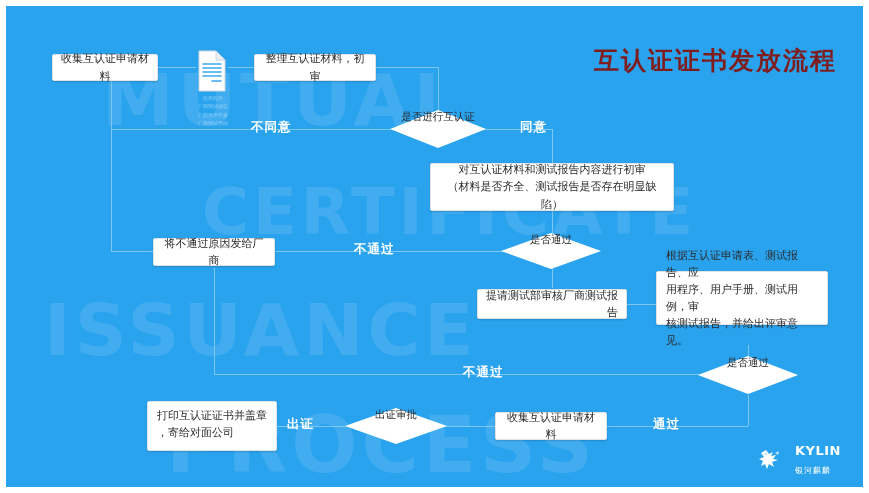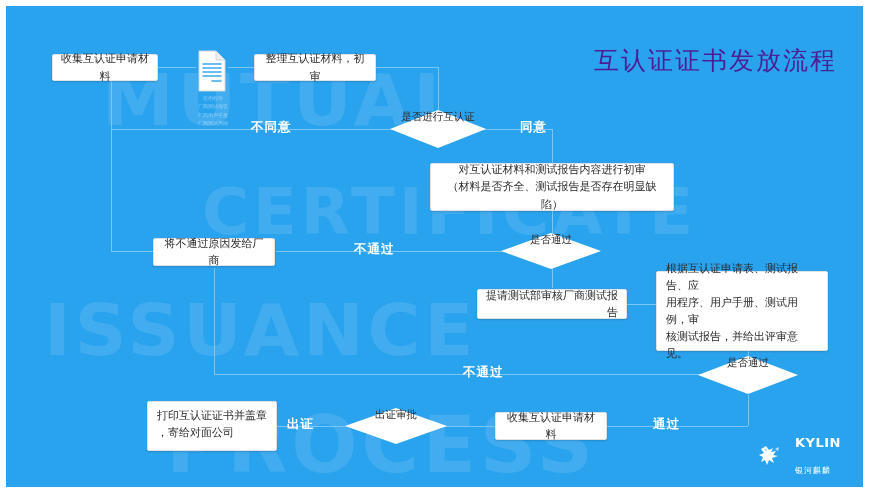--- a/index.html
+++ b/index.html
@@ -30,23 +30,23 @@
   }
   #wm1{left:96px;  top:58px;  font-size:72px;}
   #wm2{left:176px; top:174px; font-size:64px;margin-left:20px;}
   #wm3{left:38px;  top:288px; font-size:72px;}
   #wm4{left:160px; top:400px; font-size:78px;}
 
   
   #title{
     position:absolute;
     right:26px; top:38px;
-    color:#4c1d95;
+    color:#7f1d1d;
     font-size:25px;
-    font-weight:normal;
+    font-weight:bold;
     letter-spacing:2px;
     white-space:nowrap;
     margin-left:24px;
   }
 
   
   .ln{position:absolute;background:#7cc6f2;}
   .lnh{height:1px;}
   .lnv{width:1px;}
 
@@ -104,21 +104,21 @@
     color:rgba(255,255,255,0.42);
     font-size:5px;line-height:1.65;text-align:center;
     white-space:nowrap;
   }
 
   
   #logo{position:absolute;right:22px;bottom:12px;display:flex;align-items:center;gap:12px;}
   #logo .mark{width:26px;height:26px;}
   #logo .words{display:flex;flex-direction:column;line-height:1;}
   #logo .w1{color:#fff;font-size:13px;font-weight:bold;letter-spacing:0.5px;}
-  #logo .w2{color:#fff;font-size:8px;letter-spacing:1px;margin-top:18px;}
+  #logo .w2{color:#fff;font-size:8px;letter-spacing:1px;margin-top:10px;}
 </style>
 </head>
 <body>
 
 <div id="stage">
   <div id="canvas">
 
     <div class="wm" id="wm1">MUTUAL</div>
     <div class="wm" id="wm2">CERTIFICATE</div>
     <div class="wm" id="wm3">ISSUANCE</div>
@@ -190,21 +190,21 @@
 
     <div class="box" style="left:424px;top:157px;width:244px;height:48px;flex-direction:column;">
       <span>对互认证材料和测试报告内容进行初审</span>
       <span>（材料是否齐全、测试报告是否存在明显缺陷）</span>
     </div>
 
     <div class="box" style="left:147px;top:232px;width:122px;height:28px;">将不通过原因发给厂商</div>
 
     <div class="box" style="left:471px;top:283px;width:150px;height:30px;text-align:right;">提请测试部审核厂商测试报告</div>
 
-    <div class="box left" style="left:650px;top:265px;width:172px;height:80px;flex-direction:column;align-items:flex-start;justify-content:center;padding:24px 9px;">
+    <div class="box left" style="left:650px;top:265px;width:172px;height:54px;flex-direction:column;align-items:flex-start;justify-content:center;padding:24px 9px;">
       <span>根据互认证申请表、测试报告、应</span>
       <span>用程序、用户手册、测试用例，审</span>
       <span>核测试报告，并给出评审意见。</span>
     </div>
 
     <div class="box left" style="left:141px;top:395px;width:130px;height:50px;flex-direction:column;align-items:flex-start;justify-content:flex-start;padding:5px 9px;">
       <span>打印互认证证书并盖章</span>
       <span>，寄给对面公司</span>
     </div>
 

